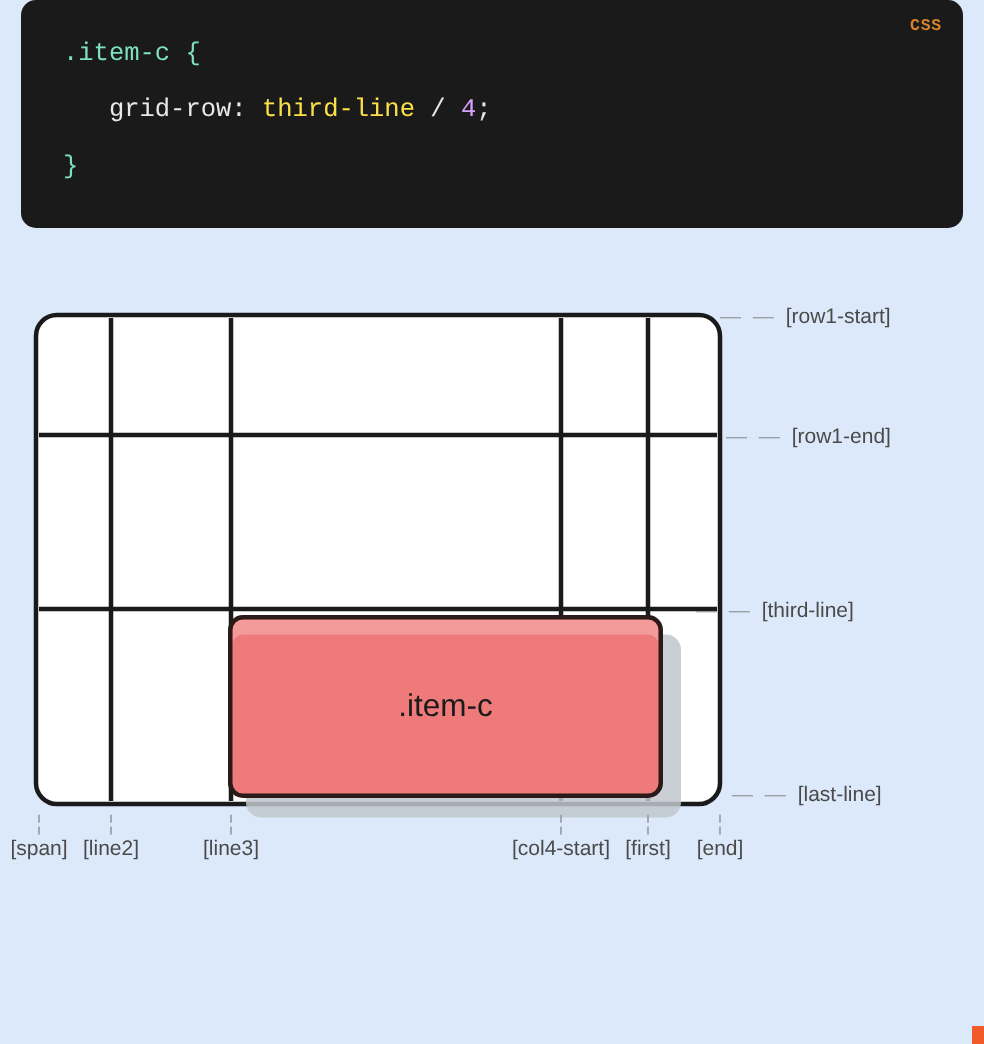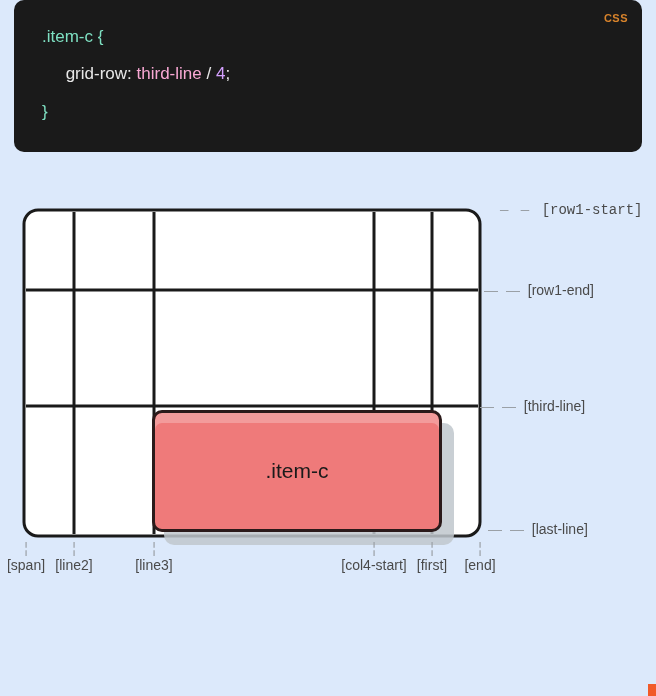--- a/index.html
+++ b/index.html
@@ -11,42 +11,42 @@
     overflow: hidden;
     position: relative;
   }
 
   .code-block {
     background: #1a1a1a;
     border-radius: 10px;
     margin: 0 14px;
     padding: 18px 28px 22px 28px;
     position: relative;
-    font-family: Liberation Sans, sans-serif;
+    font-family: Liberation Mono, monospace;
     font-size: 17px;
     line-height: 2.2;
     color: #e8e8e8;
   }
   .lang-badge {
     position: absolute;
     top: 6px;
     right: 14px;
     font-size: 11px;
     font-weight: 700;
     letter-spacing: 0.5px;
     color: #d8832b;
     text-transform: uppercase;
   }
   .tok-sel { color: #7ee0c2; }
   .tok-brace { color: #7ee0c2; }
   .tok-prop { color: #e8e8e8; }
   .tok-punct { color: #e8e8e8; }
   .tok-num { color: #d4a0ff; }
   .tok-kw { color: #ff9f6b; }
-  .tok-ident { color: #f9a8d4; }
+  .tok-ident { color: #fde047; }
   .indent { display:inline-block; width: 2ch; }
 
   .diagram-wrap {
     position: relative;
     margin: 56px 14px 0 14px;
     height: 400px;
   }
 
   .grid-svg { position: absolute; left: 8px; top: 0; }
 
@@ -137,23 +137,23 @@
 
     <line x1="4" y1="82" x2="456" y2="82" stroke="#1a1a1a" stroke-width="3"></line>
     <line x1="4" y1="198" x2="456" y2="198" stroke="#1a1a1a" stroke-width="3"></line>
   </svg>
 
   <div class="placed-shadow"></div>
   <div class="placed-item">
     <span>.item-c</span>
   </div>
 
-  <div class="rlabel" style="left:484px; top:-6px;font-family:Liberation Mono, monospace;"><span class="dash">— —</span> <span>[row1-start]</span></div>
+  <div class="rlabel" style="left:464px; top:-6px;"><span class="dash">— —</span> <span>[row1-start]</span></div>
   <div class="rlabel" style="left:468px; top:74px;"><span class="dash">— —</span> <span>[row1-end]</span></div>
-  <div class="rlabel" style="left:464px; top:190px;"><span class="dash">— —</span> <span>[third-line]</span></div>
+  <div class="rlabel" style="left:448px; top:190px;"><span class="dash">— —</span> <span>[third-line]</span></div>
   <div class="rlabel" style="left:472px; top:313px;"><span class="dash">— —</span> <span>[last-line]</span></div>
 
   <div class="clabel" style="left:12px;  top:336px;"><span class="vdash">¦</span><span>[span]</span></div>
   <div class="clabel" style="left:60px;  top:336px;"><span class="vdash">¦</span><span>[line2]</span></div>
   <div class="clabel" style="left:140px; top:336px;"><span class="vdash">¦</span><span>[line3]</span></div>
   <div class="clabel" style="left:360px; top:336px;"><span class="vdash">¦</span><span>[col4-start]</span></div>
   <div class="clabel" style="left:418px; top:336px;"><span class="vdash">¦</span><span>[first]</span></div>
   <div class="clabel" style="left:466px; top:336px;"><span class="vdash">¦</span><span>[end]</span></div>
 
 </div>

